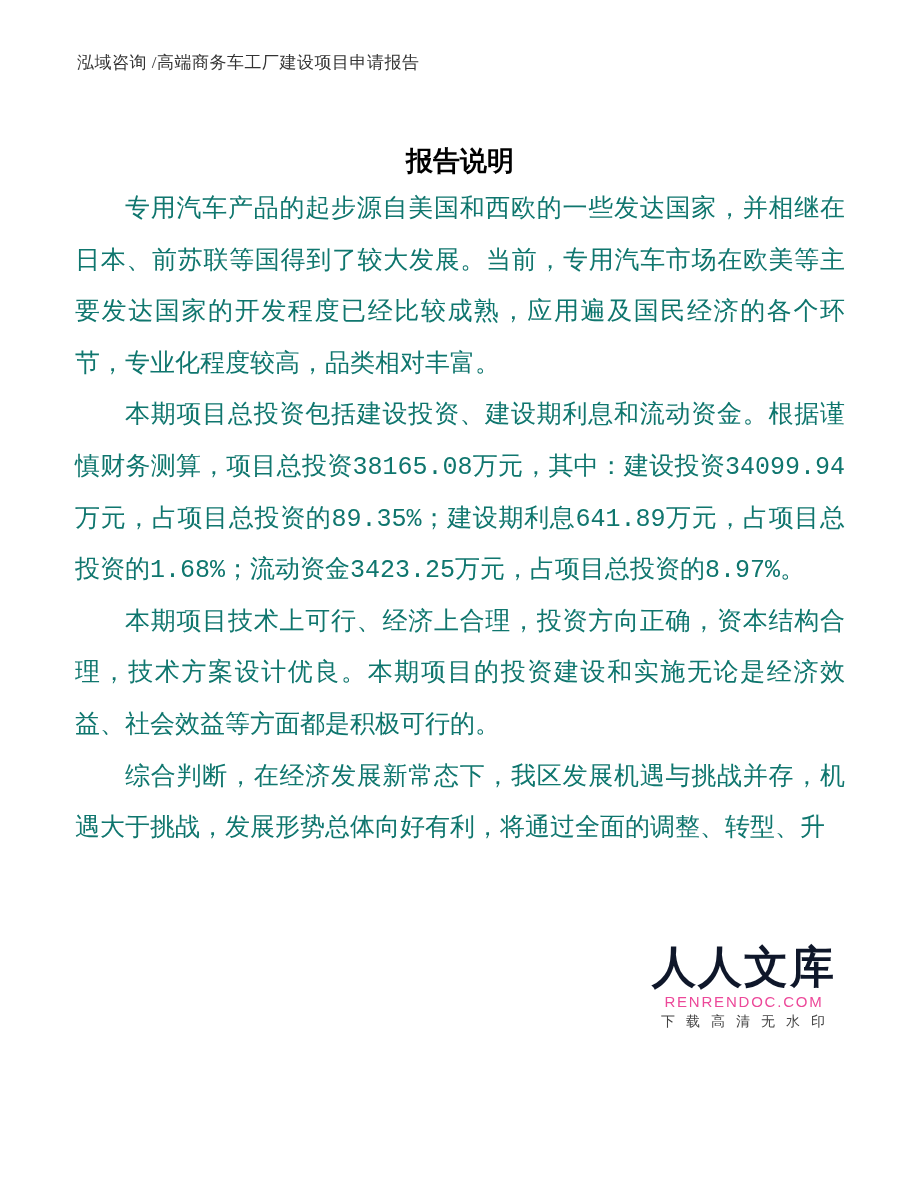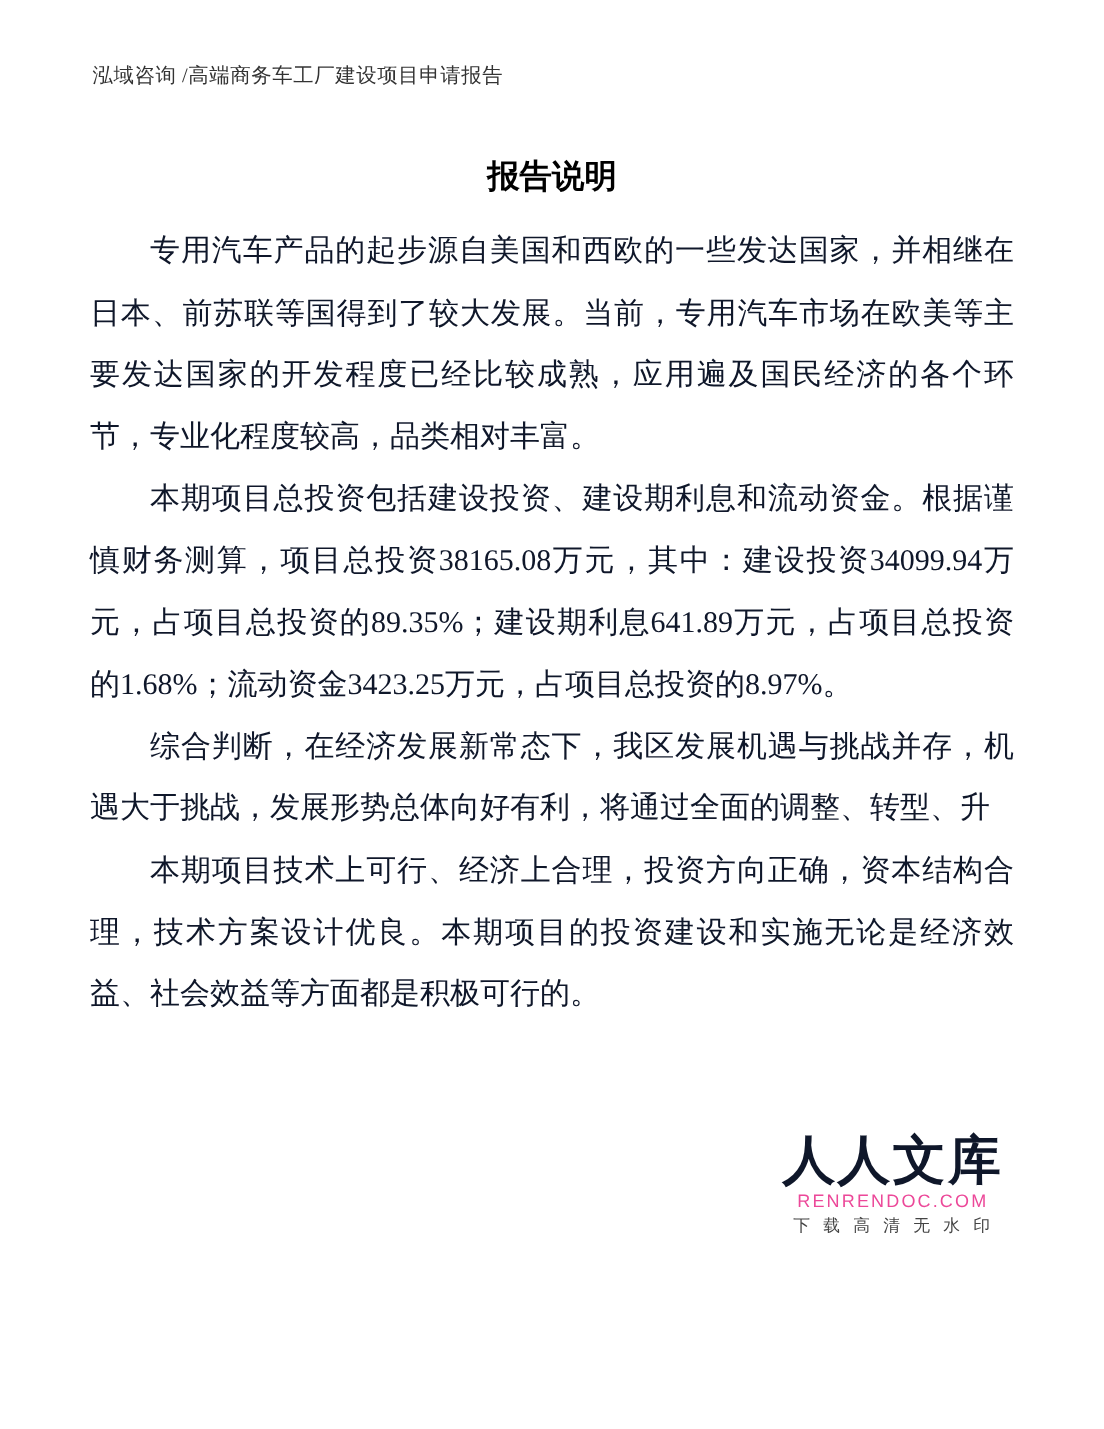--- a/index.html
+++ b/index.html
@@ -20,40 +20,40 @@
     left: 77px;
     top: 51px;
     font-size: 17px;
     letter-spacing: 0.5px;
     color: #333333;
     font-family: "Liberation Serif", serif;
     white-space: nowrap;
   }
   .doc-title {
     position: absolute;
-    top: 129px;
+    top: 143px;
     left: 0;
     width: 100%;
     margin: 0;
     text-align: center;
     font-size: 27px;
     font-weight: 700;
     color: #000000;
     font-family: "Liberation Sans", sans-serif;
   }
   .doc-body {
     position: absolute;
     left: 75px;
     top: 184px;
     width: 770px;
     font-size: 25px;
     line-height: 51.6px;
     text-align: justify;
-    color: #0f172a;
-    font-family: Liberation Serif, serif;
+    color: #0f766e;
+    font-family: Liberation Mono, monospace;
   }
   .doc-body p {
     margin: 0;
     text-indent: 2em;
   }
   .watermark {
     position: absolute;
     left: 644px;
     top: 944px;
     width: 200px;
@@ -92,22 +92,22 @@
 
 <div class="page">
 
   <div class="doc-header">泓域咨询 /高端商务车工厂建设项目申请报告</div>
 
   <h1 class="doc-title">报告说明</h1>
 
   <div class="doc-body">
     <p>专用汽车产品的起步源自美国和西欧的一些发达国家，并相继在日本、前苏联等国得到了较大发展。当前，专用汽车市场在欧美等主要发达国家的开发程度已经比较成熟，应用遍及国民经济的各个环节，专业化程度较高，品类相对丰富。</p>
     <p>本期项目总投资包括建设投资、建设期利息和流动资金。根据谨慎财务测算，项目总投资38165.08万元，其中：建设投资34099.94万元，占项目总投资的89.35%；建设期利息641.89万元，占项目总投资的1.68%；流动资金3423.25万元，占项目总投资的8.97%。</p>
+    <p>本期项目技术上可行、经济上合理，投资方向正确，资本结构合理，技术方案设计优良。本期项目的投资建设和实施无论是经济效益、社会效益等方面都是积极可行的。</p>
     <p>综合判断，在经济发展新常态下，我区发展机遇与挑战并存，机遇大于挑战，发展形势总体向好有利，将通过全面的调整、转型、升</p>
-    <p>本期项目技术上可行、经济上合理，投资方向正确，资本结构合理，技术方案设计优良。本期项目的投资建设和实施无论是经济效益、社会效益等方面都是积极可行的。</p>
   </div>
 
   <div class="watermark">
     <div class="wm-title">人人文库</div>
     <div class="wm-domain">RENRENDOC.COM</div>
     <div class="wm-tagline">下载高清无水印</div>
   </div>
 
 </div>
 

